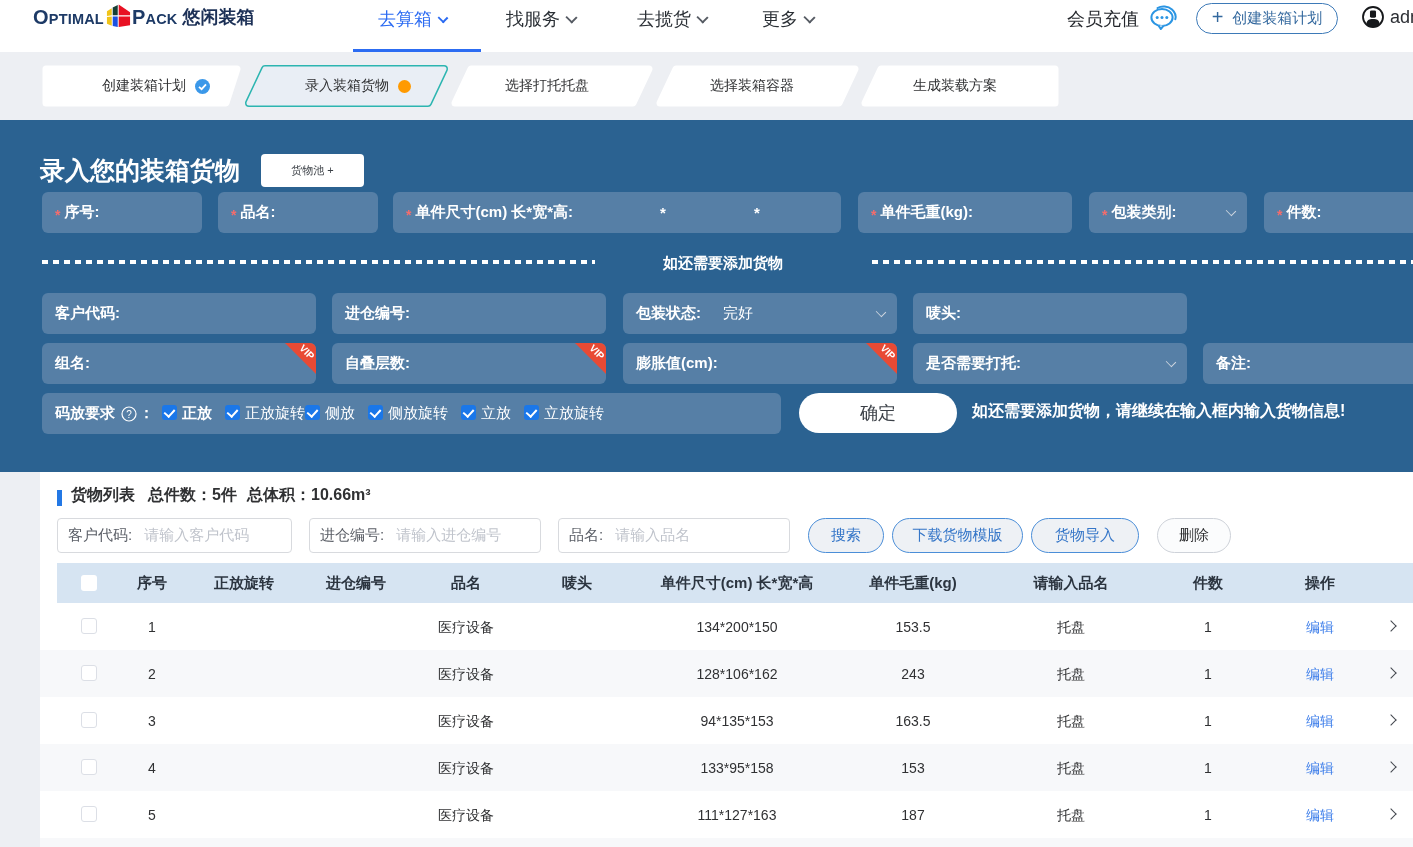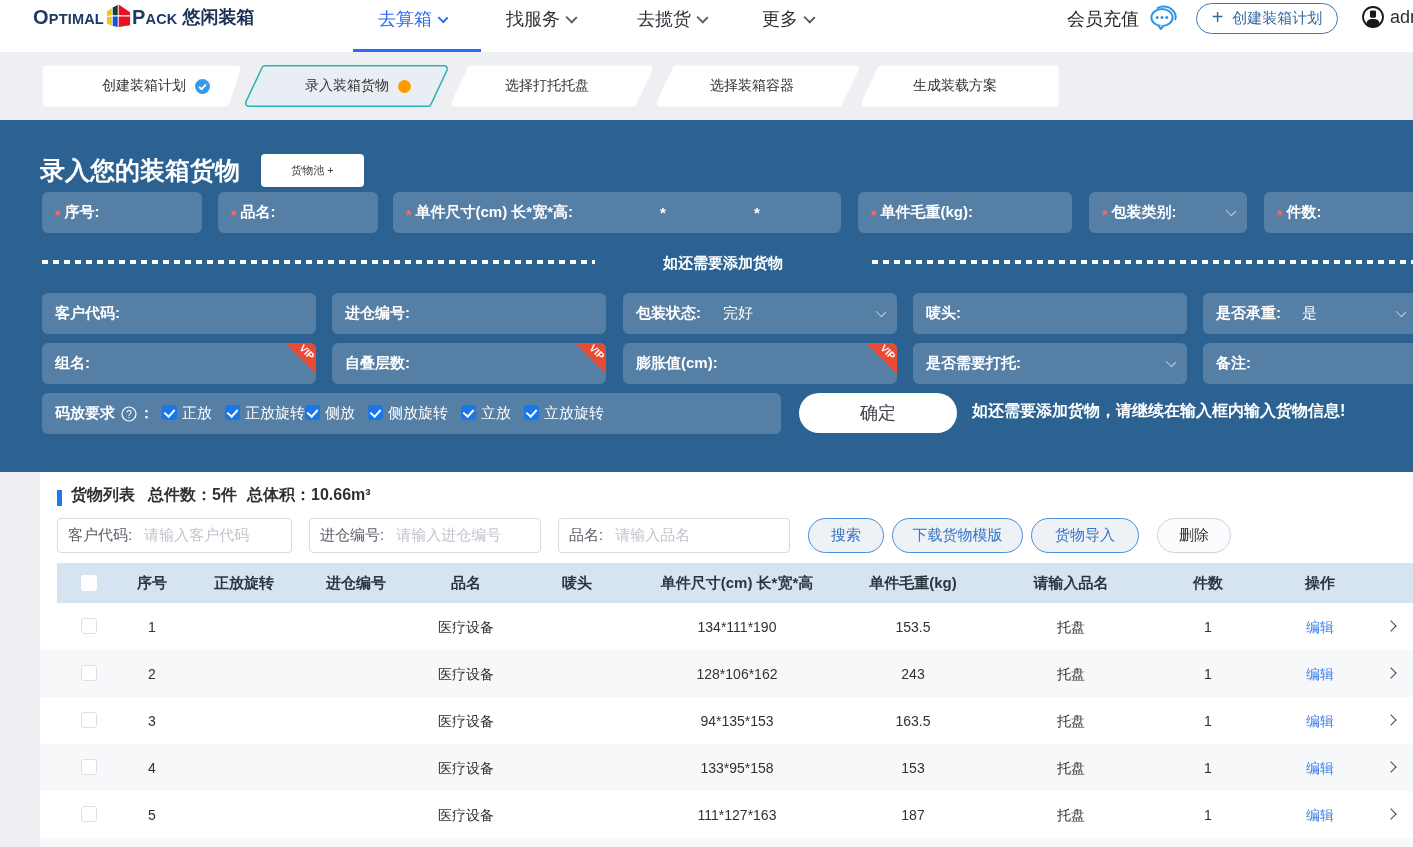--- a/index.html
+++ b/index.html
@@ -107,21 +107,20 @@
   <div class="fld req" style="left:1264px;top:72px;width:149px;border-radius:6px 0 0 6px;">件数:</div>
 
   <div class="abs" style="left:42px;top:140px;width:553px;height:4px;background:repeating-linear-gradient(90deg,#fff 0 6px,transparent 6px 11px);"></div>
   <div class="abs" style="left:663px;top:134px;font-size:15px;color:#fff;font-weight:600;">如还需要添加货物</div>
   <div class="abs" style="left:872px;top:140px;width:541px;height:4px;background:repeating-linear-gradient(90deg,#fff 0 6px,transparent 6px 11px);"></div>
 
   <div class="fld" style="left:42px;top:173px;width:274px;">客户代码:</div>
   <div class="fld" style="left:332px;top:173px;width:274px;">进仓编号:</div>
   <div class="fld" style="left:623px;top:173px;width:274px;">包装状态:<span style="position:absolute;left:100px;font-weight:400;">完好</span><span class="dchev"></span></div>
   <div class="fld" style="left:913px;top:173px;width:274px;">唛头:</div>
-  <div class="fld" style="left:1203px;top:173px;width:210px;border-radius:6px 0 0 6px;">是否承重:<span style="position:absolute;left:99px;font-weight:400;">是</span><span class="dchev" style="right:8px;"></span></div>
 
   <div class="fld" style="left:42px;top:223px;width:274px;">组名:
     <span class="vip">
           <svg width="31" height="31">
             <polygon points="0,0 31,0 31,31" fill="#e84a34"></polygon>
             <text x="19.5" y="11.5" text-anchor="middle" font-size="10" font-weight="700" fill="#fff" transform="rotate(45 19.5 11.5)">VIP</text>
           </svg>
         </span>
   </div>
   <div class="fld" style="left:332px;top:223px;width:274px;">自叠层数:
@@ -141,21 +140,21 @@
         </span>
   </div>
   <div class="fld" style="left:913px;top:223px;width:274px;">是否需要打托:<span class="dchev"></span></div>
   <div class="fld" style="left:1203px;top:223px;width:210px;border-radius:6px 0 0 6px;">备注:</div>
 
   <div class="fld" style="left:42px;top:273px;width:739px;">码放要求
     <svg width="16" height="16" viewBox="0 0 16 16" style="margin:0 2px 0 6px;">
           <circle cx="8" cy="8" r="7" fill="none" stroke="#fff" stroke-width="1.2"></circle>
           <text x="8" y="11.5" text-anchor="middle" font-size="10" fill="#fff" font-weight="400">?</text>
         </svg>：
-    <span style="margin-left:8px;"><span class="cb"></span><span style="font-weight:400;">正放</span></span>
+    <span style="margin-left:8px;"><span class="cb"></span><span style="font-weight:700;">正放</span></span>
     <span style="margin-left:13px;"><span class="cb"></span><span style="font-weight:400;">正放旋转</span></span>
     <span style=""><span class="cb"></span><span style="font-weight:400;">侧放</span></span>
     <span style="margin-left:13px;"><span class="cb"></span><span style="font-weight:400;">侧放旋转</span></span>
     <span style="margin-left:13px;"><span class="cb"></span><span style="font-weight:400;">立放</span></span>
     <span style="margin-left:13px;"><span class="cb"></span><span style="font-weight:400;">立放旋转</span></span>
   </div>
   <div class="abs" style="left:799px;top:273px;width:158px;height:40px;background:#fff;border-radius:21px;display:flex;align-items:center;justify-content:center;font-size:18px;color:#3c4148;">确定</div>
   <div class="abs" style="left:972px;top:281px;font-size:16px;font-weight:700;color:#fff;">如还需要添加货物，请继续在输入框内输入货物信息!</div>
 </div>
 
@@ -195,21 +194,21 @@
     <div class="hcell" style="left:856px;">单件毛重(kg)</div>
     <div class="hcell" style="left:1014px;">请输入品名</div>
     <div class="hcell" style="left:1151px;">件数</div>
     <div class="hcell" style="left:1263px;">操作</div>
   </div>
 
   <div class="abs" style="left:40px;top:131px;width:1373px;height:47px;background:#fff;">
     <div class="rowcb"></div>
     <div class="tcell" style="left:112px;">1</div>
     <div class="tcell" style="left:426px;">医疗设备</div>
-    <div class="tcell" style="left:697px;">134*111*190</div>
+    <div class="tcell" style="left:697px;">134*200*150</div>
     <div class="tcell" style="left:873px;">153.5</div>
     <div class="tcell" style="left:1031px;">托盘</div>
     <div class="tcell" style="left:1168px;">1</div>
     <div class="tcell" style="left:1280px;color:#3d7eea;">编辑</div>
     <div class="rchev"></div>
   </div>
   <div class="abs" style="left:40px;top:178px;width:1373px;height:47px;background:#f7f8fa;">
     <div class="rowcb"></div>
     <div class="tcell" style="left:112px;">2</div>
     <div class="tcell" style="left:426px;">医疗设备</div>

